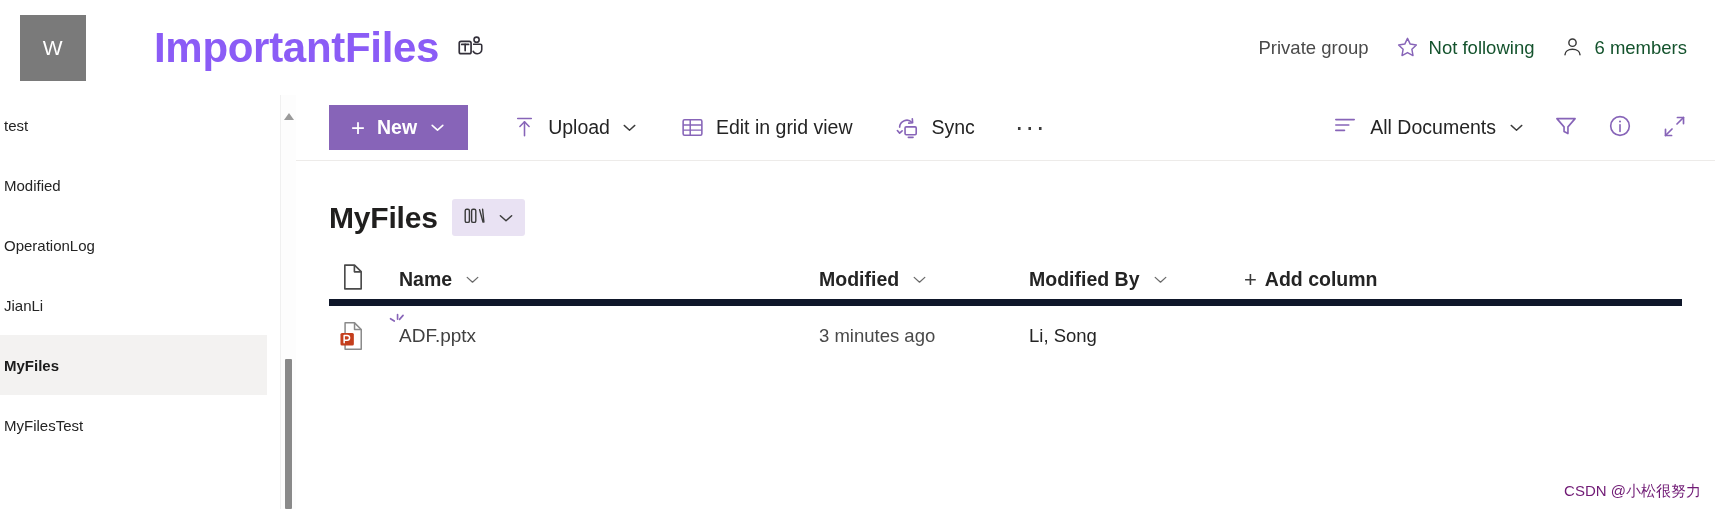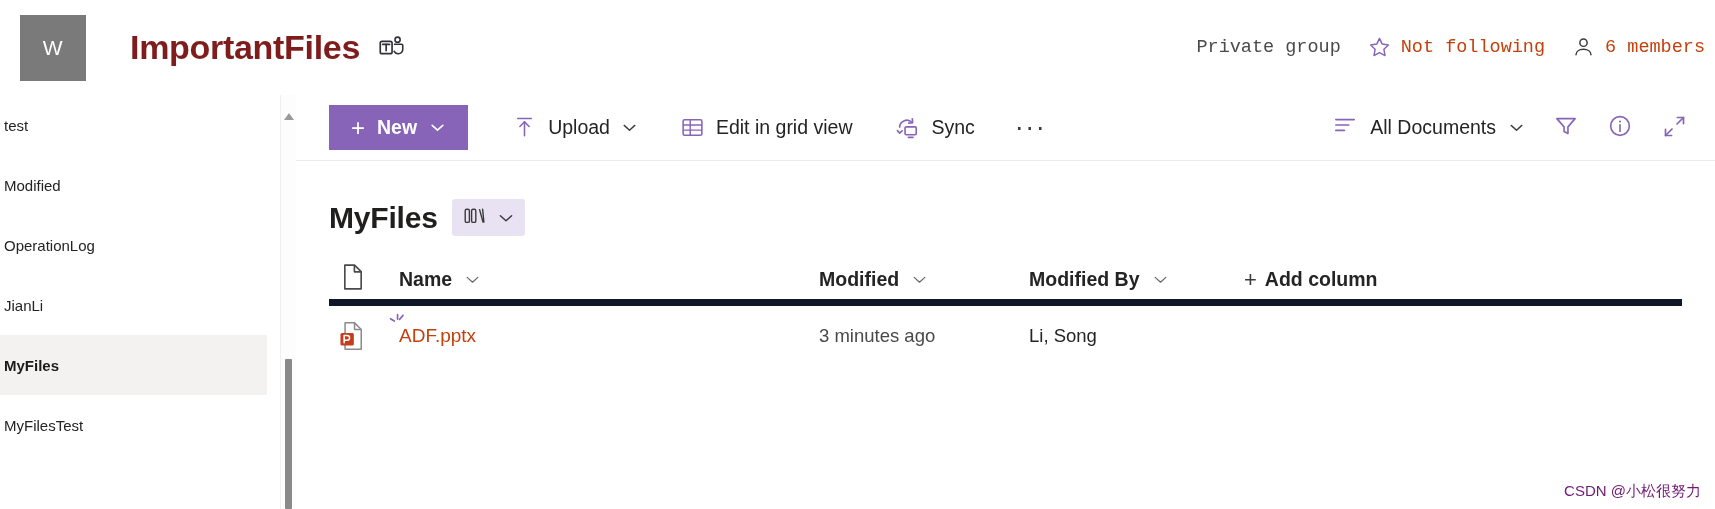--- a/index.html
+++ b/index.html
@@ -45,48 +45,48 @@
     letter-spacing: 0.5px;
   }
 
   .site-title-wrap {
     display: flex;
     align-items: center;
     margin-left: 44px;
   }
 
   .site-title {
-    font-size: 34px;
+    font-size: 42px;
     font-weight: 600;
-    color: #7f1d1d;
+    color: #8b5cf6;
     letter-spacing: -0.3px;
+    margin-left: 24px;
   }
 
   .teams-badge {
     margin-left: 18px;
     display: flex;
     align-items: center;
     color: #33303a;
   }
 
   .header-right {
     margin-left: auto;
     display: flex;
     align-items: center;
     gap: 26px;
-    padding-right: 10px;
-    font-family: Liberation Mono, monospace;
+    padding-right: 28px;
   }
 
   .hdr-item {
     display: flex;
     align-items: center;
     gap: 9px;
     font-size: 18.5px;
-    color: #c2410c;
+    color: #14532d;
     white-space: nowrap;
   }
 
   .hdr-item.muted { color: #4a4a4a; }
 
   .hdr-icon { display: flex; align-items: center; }
 
   
   .left-nav {
     position: absolute;
@@ -327,21 +327,21 @@
   .name-cell-inner { position: relative; display: flex; align-items: center; }
 
   .new-sparkle {
     position: absolute;
     left: -12px;
     top: -13px;
     color: #8764b8;
     pointer-events: none;
   }
 
-  .file-link { color: #c2410c; text-decoration: none; }
+  .file-link { color: #404040; text-decoration: none; }
 
   
   .pptx-icon {
     position: relative;
     width: 26px;
     height: 30px;
   }
 
   
   .watermark {

